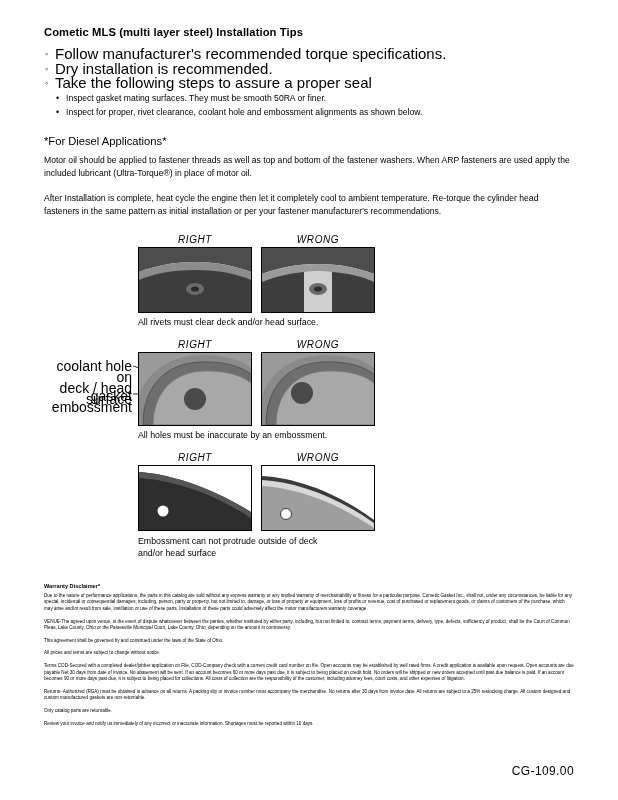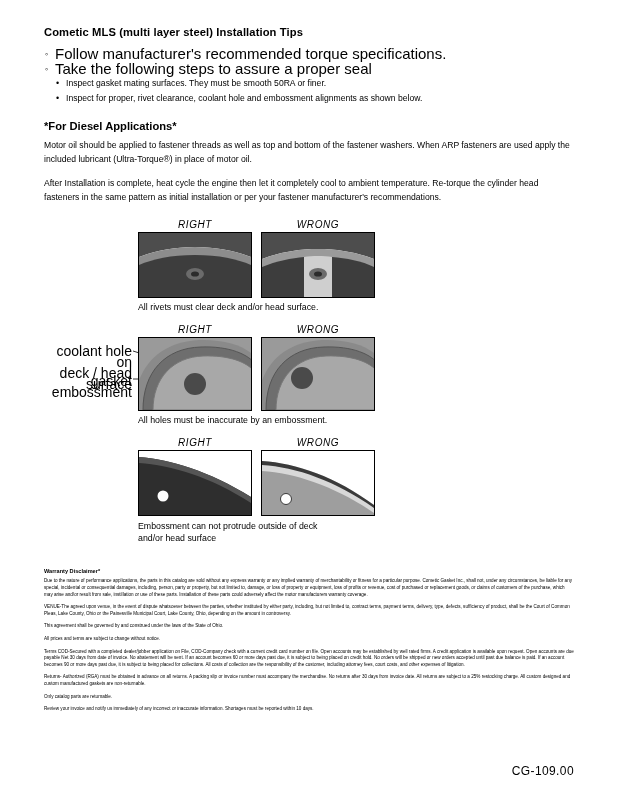--- a/index.html
+++ b/index.html
@@ -60,21 +60,21 @@
   }
   ul.sub > li::before {
     content: "\2022";
     position: absolute;
     left: 0;
     top: 0;
     font-size: 9px;
   }
   h2.subtitle {
     font-size: 11.2px;
-    font-weight: bold;
+    font-weight: normal;
     margin: 15px 0 7px 0;
   }
   p.body {
     font-size: 8.6px;
     line-height: 13.6px;
     margin: 0 0 11px 0;
   }
   p.body.last {
     margin-bottom: 0;
   }
@@ -154,20 +154,21 @@
 </style>
 </head>
 <body>
 
 <div class="page">
 
   <h1 class="title">Cometic MLS (multi layer steel) Installation Tips</h1>
 
   <ul class="bullets">
     <li>Follow manufacturer's recommended torque specifications.</li>
+    <li>Dry installation is recommended.</li>
     <li>Take the following steps to assure a proper seal</li>
   </ul>
   <ul class="sub">
     <li>Inspect gasket mating surfaces.  They must be smooth 50RA or finer.</li>
     <li>Inspect for proper, rivet clearance, coolant hole and embossment alignments as shown below.</li>
   </ul>
 
   <h2 class="subtitle">*For Diesel Applications*</h2>
 
   <p class="body">Motor oil should be applied to fastener threads as well as top and bottom of the fastener washers.  When ARP fasteners are used apply the included lubricant (Ultra-Torque®) in place of motor oil.</p>

